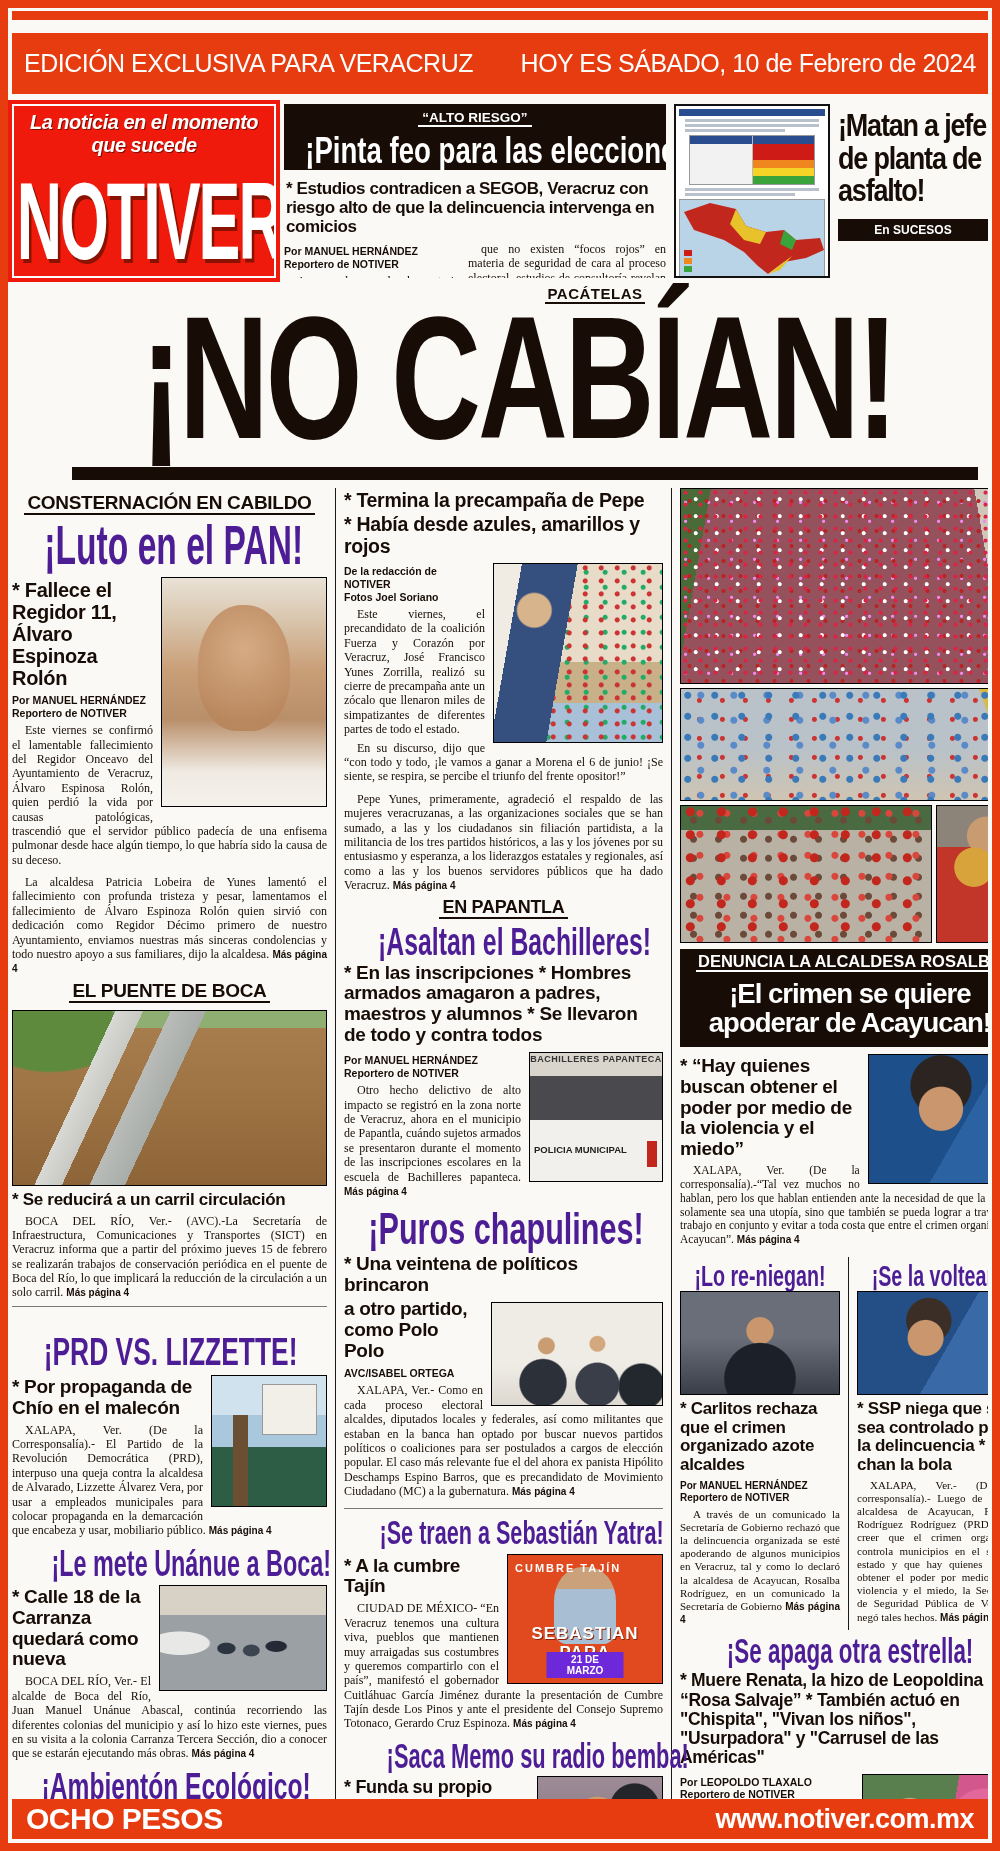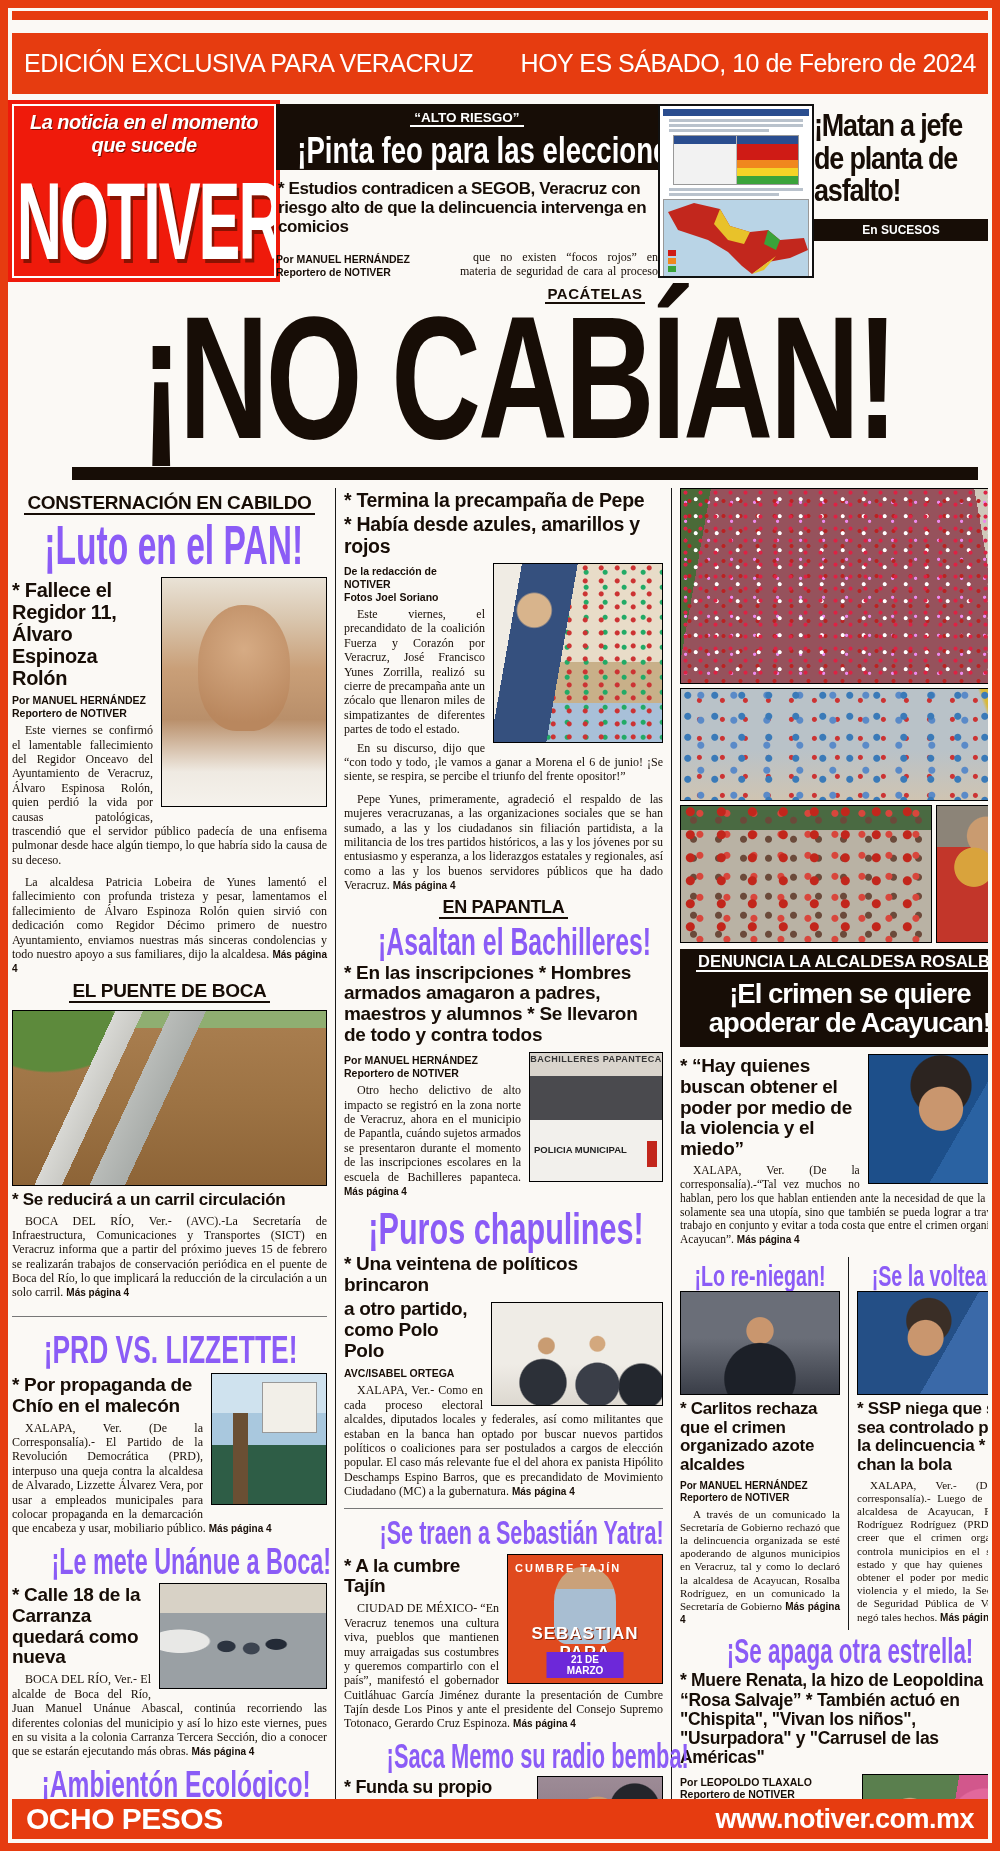--- a/index.html
+++ b/index.html
@@ -3,33 +3,33 @@
 <meta charset="utf-8">
 <style>
   html,body{margin:0;padding:0;background:#888;}
   .page{position:relative;width:1000px;height:1851px;margin:0 auto;background:#fbf9f5;
     border:8px solid #e63c10;box-sizing:border-box;overflow:hidden;
     font-family:"Liberation Sans",sans-serif;color:#170d06;}
   .strip1{margin:3px 4px 0;height:9px;background:#e63c10;}
   .banner{margin:13px 4px 0;height:37px;background:#e63c10;color:#fff;display:flex;
     justify-content:space-between;align-items:center;padding:12px 12px;font-weight:normal;font-size:25px;letter-spacing:-0.5px;}
   
-  .headrow{margin:10px 4px 0;display:grid;grid-template-columns:264px 382px 156px 1fr;gap:0;height:174px;}
+  .headrow{margin:10px 4px 0;display:grid;grid-template-columns:264px 382px 156px 1fr;gap:8px;height:174px;}
   .logo{background:#ef1a0b;border:2px solid #fff;box-shadow:0 0 0 4px #ef1a0b;text-align:center;overflow:hidden;}
   .logo .tag{color:#fff;font-style:italic;font-weight:bold;font-size:20px;margin-top:5px;
     text-shadow:1px 1px 0 #7d0c00;letter-spacing:-0.5px;}
   .logo .nm{color:#fff;font-weight:bold;font-size:64px;line-height:1;letter-spacing:-2px;
     display:inline-block;transform:scale(0.98,1.72);transform-origin:center top;margin-top:9px;
     text-shadow:2.5px 2.5px 0 #8a1202;}
   .leadwrap{overflow:hidden;}
   .leadbox{background:#170d06;text-align:center;padding:4px 4px 8px;}
   .leadbox .lk{display:inline-block;color:#fff;font-weight:bold;font-size:13.5px;border-bottom:2px solid #fff;padding:0 4px;}
   .leadbox .lh{color:#fff;font-weight:bold;font-size:30px;line-height:1;margin-top:5px;
     display:inline-block;transform:scale(0.92,1.25);transform-origin:center top;white-space:nowrap;}
-  .leadsub{font-weight:bold;font-size:17px;line-height:1.12;letter-spacing:-0.4px;margin:9px 2px 12px;}
+  .leadsub{font-weight:bold;font-size:17px;line-height:1.12;letter-spacing:-0.4px;margin:9px 2px 4px;}
   .leadgrid{display:grid;grid-template-columns:176px 1fr;gap:8px;margin-top:2px;}
   .infog{border:2px solid #111;background:#fff;padding:3px;overflow:hidden;}
   .infog .tbar{height:7px;background:#2a4d8f;margin-bottom:3px;}
   .infog .tl{height:3px;background:#b9c2cc;margin:2px 6px;}
   .legend{margin:3px 10px;border:1px solid #999;}
   .legend .row{display:flex;height:8px;}
   .legend .lab{flex:1;background:#f2f2f2;border-right:1px solid #bbb;}
   .legend .hd{background:#2a4d8f;}
   .map{position:relative;height:78px;margin-top:3px;background:#b9d4e6;border:1px solid #999;}
   .sucesos{padding-top:6px;display:flex;flex-direction:column;}
@@ -47,21 +47,21 @@
   .giantbar{height:13px;background:#170d06;margin:13px 14px 0 64px;}
   
   .columns{margin:8px 4px 0;display:grid;grid-template-columns:324px 336px 1fr;height:1336px;overflow:hidden;}
   .colL{padding-right:8px;border-right:1.5px solid #1a1a1a;}
   .colM{padding:0 8px;border-right:1.5px solid #1a1a1a;}
   .colR{padding-left:8px;}
   .k{text-align:center;font-weight:bold;font-size:19px;letter-spacing:-0.3px;margin:4px 0 2px;}
   .k span{border-bottom:2.5px solid #170d06;padding:0 3px;}
   .kd{background:#170d06;color:#fff;text-align:center;font-weight:bold;font-size:16.5px;padding:3px 0;margin:6px 0 0;}
   .kd span{border-bottom:2px solid #fff;padding:0 2px;}
-  .hl{text-align:center;font-weight:bold;color:#8b5cf6;line-height:1;margin:4px 0;}
+  .hl{text-align:center;font-weight:bold;color:#4c1d95;line-height:1;margin:4px 0;}
   .sq{display:inline-block;white-space:nowrap;transform-origin:center top;}
   .sh{font-weight:bold;line-height:1.1;letter-spacing:-0.3px;margin:5px 0 3px;font-size:19px;}
   .by{font-weight:bold;font-size:10.5px;line-height:1.2;margin:5px 0 3px;}
   .bd{font-family:"Liberation Serif",serif;font-size:12px;line-height:1.2;text-align:justify;
     margin:4px 0;text-indent:13px;}
   .more{font-family:"Liberation Sans",sans-serif;font-weight:bold;font-size:10px;}
   .ph{border:1.5px solid #000;background:#ccc;box-sizing:border-box;position:relative;overflow:hidden;}
   .fr{float:right;margin:3px 0 4px 8px;}
   .cf{overflow:hidden;}
   .clear{clear:both;}
@@ -292,21 +292,21 @@
 
       <section>
         <div class="k"><span>EL PUENTE DE BOCA</span></div>
         <div class="ph ph-bridge" style="width:100%;height:176px;margin-top:8px;"></div>
         <div class="sh" style="font-size:17px;white-space:nowrap;">* Se reducirá a un carril circulación</div>
         <p class="bd">
           <span>BOCA DEL RÍO, Ver.- (AVC).-La Secretaría de Infraestructura, Comunicaciones y Transportes (SICT) en Veracruz informa que a partir del próximo jueves 15 de febrero se realizarán trabajos de conservación periódica en el puente de Boca del Río, lo que implicará la reducción de la circulación a un solo carril.</span> <span class="more">Más página 4</span>
         </p>
       </section>
 
-      <section style="border-top:1px solid #777;margin-top:16px;padding-top:8px;">
+      <section style="border-top:1px solid #777;margin-top:6px;padding-top:20px;">
         <div class="hl">
           <span class="sq" style="font-size:33px;transform:scale(0.8,1.2);">¡PRD VS. LIZZETTE!</span>
         </div>
         <div class="cf" style="margin-top:8px;">
           <div class="ph fr ph-billboard" style="width:116px;height:132px;"></div>
           <div class="sh" style="font-size:19px;">* Por propaganda de Chío en el malecón</div>
           <p class="bd">
             <span>XALAPA, Ver. (De la Corresponsalía).- El Partido de la Revolución Democrática (PRD), interpuso una queja contra la alcaldesa de Alvarado, Lizzette Álvarez Vera, por usar a empleados municipales para colocar propaganda en la demarcación que encabeza y usar, mobiliario público.</span> <span class="more">Más página 4</span>
           </p>
         </div>

